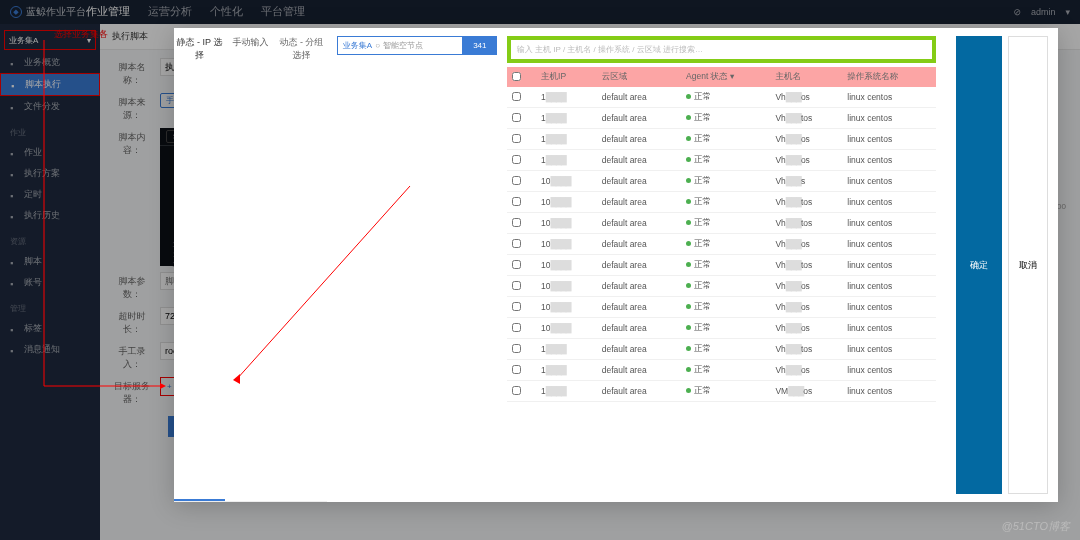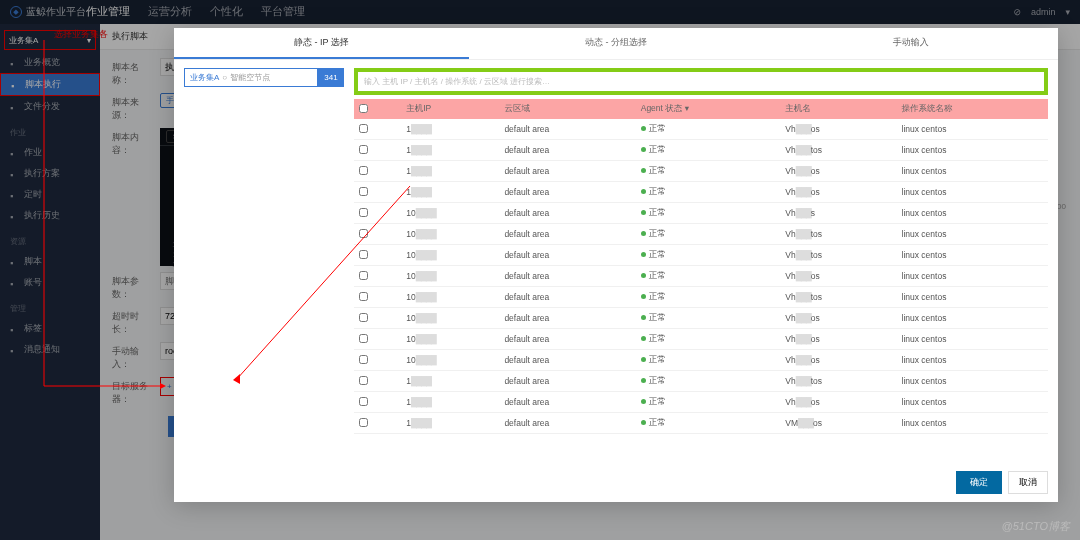--- a/index.html
+++ b/index.html
@@ -16,43 +16,43 @@
 .biz{height:20px;border:1px solid red;display:flex;align-items:center;padding:0 4px;font-size:8px;margin:2px 4px;color:#fff}
 .biz-lbl{color:red;font-size:9px;margin-left:4px;position:absolute;left:50px;top:28px;z-index:5}
 .sitem{display:flex;align-items:center;gap:6px;padding:4px 10px;font-size:9px;cursor:pointer}
 .sitem.act{background:#3a7bd5;color:#fff;border:1px solid red}
 .sic{width:8px;height:8px;display:inline-block}
 .shdr{font-size:8px;color:#6b7280;padding:4px 10px;margin-top:6px}
 .main{flex:1;background:#f5f6f7;position:relative;overflow:hidden}
 .crumb{padding:6px 12px;font-size:9px;color:#333;background:#fff;border-bottom:1px solid #e8e8e8}
 .form{padding:8px 12px}
 .frow{display:flex;align-items:flex-start;margin-bottom:6px;font-size:9px}
-.flab{width:48px;color:#666;text-align:left;padding-right:8px;padding-top:3px}
+.flab{width:48px;color:#666;text-align:center;padding-right:8px;padding-top:3px}
 .finp{flex:0 0 auto}
 .inp{height:18px;border:1px solid #ddd;padding:0 4px;background:#fff;width:78px;font-size:9px}
 .tag{display:inline-block;border:1px solid #3a7bd5;color:#3a7bd5;padding:1px 5px;font-size:8px;border-radius:2px}
 .editor{background:#0d1117;color:#8b949e;width:720px;height:120px;padding:6px;font-family:monospace;font-size:7px;line-height:1.4;position:relative}
 .editor .ln{display:flex}
 .editor .no{width:14px;color:#6e7681;text-align:right;margin-right:6px}
 .editor .full{position:absolute;top:4px;right:4px;color:#8b949e;font-size:8px}
 .shellhdr{background:#0d1117;color:#fff;width:720px;padding:2px 6px;font-size:8px;border-bottom:1px solid #30363d}
 .shlbl{display:inline-block;padding:1px 6px;border:1px solid #444;border-radius:2px}
 .addbtn{border:1px solid red;color:#3a7bd5;padding:3px 6px;font-size:8px;display:inline-block;cursor:pointer}
 .execbtn{background:#3a7bd5;color:#fff;border:none;padding:4px 24px;font-size:9px;margin-left:56px;margin-top:4px;cursor:pointer}
 .tout{position:absolute;right:14px;top:178px;font-size:8px;color:#999}
 .modal-ov{position:absolute;inset:0;background:rgba(0,0,0,0.35);z-index:10}
-.modal{position:absolute;top:28px;left:174px;right:22px;height:474px;background:#fff;z-index:11;box-shadow:0 4px 24px rgba(0,0,0,0.2);display:flex;flex-direction:column}
+.modal{position:absolute;top:28px;left:174px;right:22px;height:474px;background:#fff;z-index:11;box-shadow:0 4px 24px rgba(0,0,0,0.2);display:flex;flex-direction:row}
 .tabs{display:flex;border-bottom:1px solid #eee;font-size:9px}
 .tab{flex:1;text-align:center;padding:8px 0;cursor:pointer;color:#666}
 .tab.act{color:#333;border-bottom:2px solid #3a7bd5}
 .mbody{flex:1;display:flex;padding:8px 10px;gap:10px;overflow:hidden}
 .mleft{width:160px}
 .tree-search{display:flex;margin-bottom:6px}
 .ts-a{flex:1;border:1px solid #3a7bd5;color:#3a7bd5;padding:3px 5px;font-size:8px;display:flex;align-items:center;gap:3px}
-.ts-b{width:26px;background:#3a7bd5;color:#fff;display:flex;align-items:center;justify-content:center;font-size:8px}
+.ts-b{width:34px;background:#3a7bd5;color:#fff;display:flex;align-items:center;justify-content:center;font-size:8px}
 .treebox{border:1px solid red;height:80px;padding:6px;font-size:9px;color:red}
 .mright{flex:1;display:flex;flex-direction:column;overflow:hidden}
 .search{border:4px solid #84cc16;padding:4px 6px;font-size:8px;color:#bbb;margin-bottom:4px}
 .tbl{flex:1;overflow:auto;font-size:8.5px}
 table{width:100%;border-collapse:collapse}
 th{background:#fca5a5;text-align:left;padding:4px 5px;color:#666;font-weight:normal;font-size:8.5px}
 td{padding:4px 5px;border-bottom:1px solid #f0f0f0;color:#555}
 .cb{width:9px;height:9px}
 .dot{display:inline-block;width:5px;height:5px;border-radius:50%;background:#4caf50;margin-right:3px}
 .blur{color:#ddd;letter-spacing:-1px}
@@ -224,38 +224,38 @@
         <span class="tout">0/5000</span>
         <label style="margin-left:8px;font-size:8px;color:#666">
           <input type="checkbox" class="cb" style=""> <span>敏感参数</span>
         </label>
       </div>
       <div class="frow">
         <div class="flab">超时时长：</div>
         <input class="inp" style="width: 50px;" value="7200">
       </div>
       <div class="frow">
-        <div class="flab">手动输入：</div>
+        <div class="flab">手工录入：</div>
         <input class="inp" style="width: 60px;" value="root">
       </div>
       <div class="frow">
         <div class="flab">目标服务器：</div>
         <span class="addbtn">+ 添加服务器</span>
       </div>
       <button class="execbtn">执行</button>
     </div>
   </div>
 </div>
 
 <div class="modal-ov"></div>
 <div class="modal">
   <div class="tabs">
     <div class="tab act">静态 - IP 选择</div>
+    <div class="tab">手动输入</div>
     <div class="tab">动态 - 分组选择</div>
-    <div class="tab">手动输入</div>
   </div>
   <div class="mbody">
     <div class="mleft">
       <div class="tree-search">
         <div class="ts-a">
           <span>业务集A</span>
           <span style="color:#999">○</span>
           <span style="color:#999">智能空节点</span>
         </div>
         <div class="ts-b">341</div>

